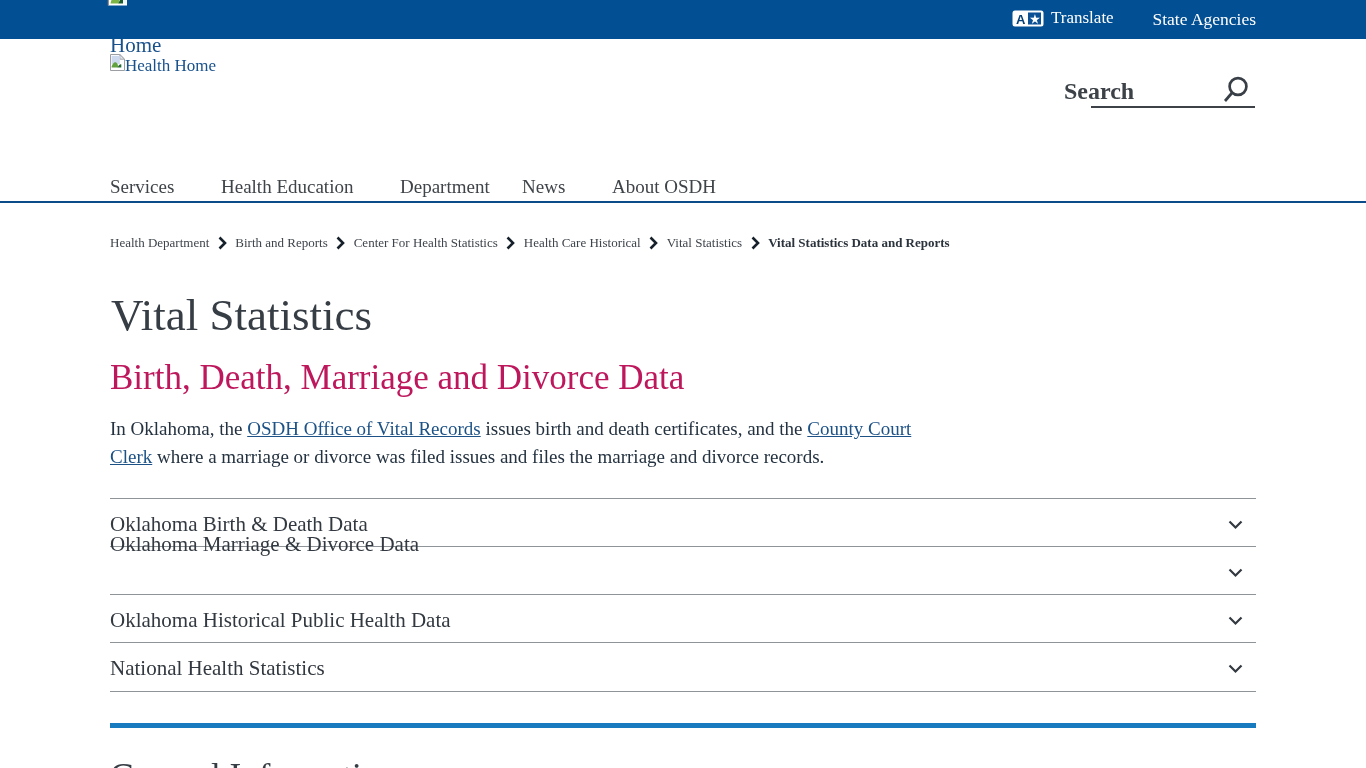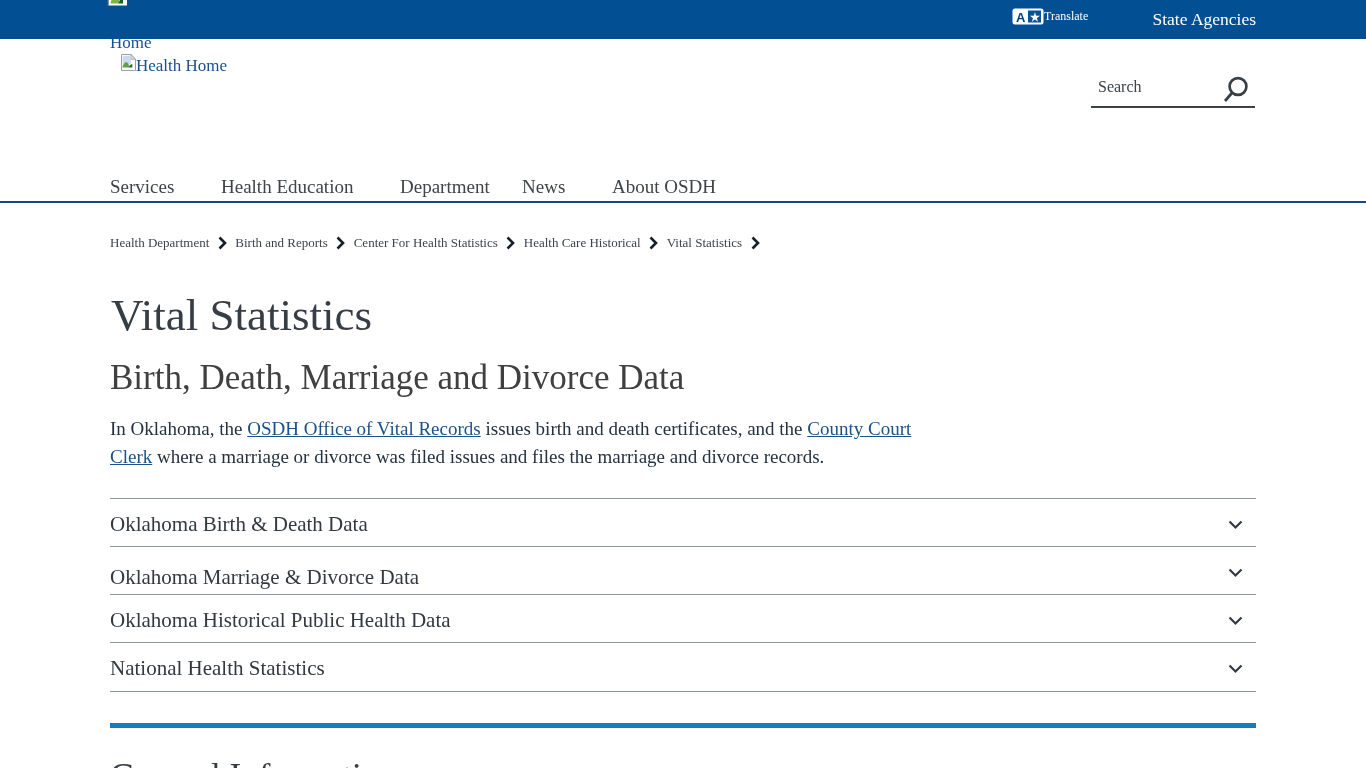--- a/index.html
+++ b/index.html
@@ -2,49 +2,49 @@
 <html><head>
 <meta charset="utf-8">
 <style>
 * { margin:0; padding:0; box-sizing:border-box; }
 html,body { width:1366px; height:768px; overflow:hidden; background:#fff;
   font-family:"Liberation Serif", serif; }
 
 
 #topbar { position:absolute; left:0; top:0; width:1366px; height:39px; background:#034f93; z-index:5; }
 #translate { position:absolute; left:1012px; top:8px; display:flex; align-items:center; z-index:7; }
-#translate span { color:#fff; font-size:12px; }
+#translate span { color:#fff; font-size:17px; margin-left:7px; }
 #stateag { position:absolute; right:110px; top:9px; color:#fff; font-size:17.5px; z-index:7; }
 
 
 #frag-icon { position:absolute; left:107px; top:-12.5px; z-index:6; }
-#frag-home { position:absolute; left:110px; top:33px; z-index:1; color:#19518b; font-size:17px; }
+#frag-home { position:absolute; left:110px; top:33px; z-index:1; color:#19518b; font-size:21px; }
 
 
-#logo2 { position:absolute; left:110px; top:54px; display:flex; align-items:flex-start;margin-left:11px; }
+#logo2 { position:absolute; left:110px; top:54px; display:flex; align-items:flex-start; }
 #logo2 span { color:#19518b; font-size:17px; margin-left:0px; position:relative; top:2px; }
 
 
-#search-label { position:absolute; left:1098px; top:78px; font-weight:normal; font-size:16px; color:#3c4248; }
+#search-label { position:absolute; left:1064px; top:78px; font-weight:bold; font-size:24px; color:#3c4248; }
 #search-icon { position:absolute; left:1220px; top:75.5px; } #search-icon svg{display:block}
 #search-line { position:absolute; left:1091px; top:106px; width:164px; height:2px; background:#3c4248; }
 
 
 #nav { position:absolute; left:110px; top:160px; font-size:19px; color:#3f4449; white-space:nowrap; }
 #nav span { position:absolute; top:16px; }
 #navline { position:absolute; left:0; top:201px; width:1366px; height:2px; background:#0b4b8a; }
 
 
 #crumbs { position:absolute; left:110px; top:235px; font-size:13px; color:#3e444b; display:flex; align-items:center; white-space:nowrap; }
 #crumbs svg { margin:0 8.5px; }
 #crumbs .last { font-weight:bold; color:#2b333c; }
 
 
 #h1 { position:absolute; left:111px; top:289px; font-size:45px; color:#363d44; }
-#h2 { position:absolute; left:110px; top:358px; font-size:35px; color:#404040; }
+#h2 { position:absolute; left:110px; top:358px; font-size:35px; color:#be185d; }
 
 
 #para { position:absolute; left:110px; top:415px; width:830px; font-size:19px; line-height:27.5px; color:#243240; }
 #para a { color:#1d5286; text-decoration-color:#1d5286; }
 
 
 .acc-line { position:absolute; left:110px; width:1146px; height:1px; background:#8f9499; }
 .acc-title { position:absolute; left:110px; font-size:21px; color:#333940; }
 .acc-chev { position:absolute; left:1228px; } .acc-chev svg{display:block}
 
@@ -122,36 +122,37 @@
       <polyline points="1.5,1.5 7,7 1.5,12.5" fill="none" stroke="#16202b" stroke-width="2.6"></polyline>
     </svg>
   <span>Health Care Historical</span>
   <svg width="9" height="14" viewBox="0 0 9 14">
       <polyline points="1.5,1.5 7,7 1.5,12.5" fill="none" stroke="#16202b" stroke-width="2.6"></polyline>
     </svg>
   <span>Vital Statistics</span>
   <svg width="9" height="14" viewBox="0 0 9 14">
       <polyline points="1.5,1.5 7,7 1.5,12.5" fill="none" stroke="#16202b" stroke-width="2.6"></polyline>
     </svg>
+  <span class="last">Vital Statistics Data and Reports</span>
 </div>
 
 <div id="h1">Vital Statistics</div>
 <div id="h2">Birth, Death, Marriage and Divorce Data</div>
 
 <div id="para">In Oklahoma, the <a href="#">OSDH Office of Vital Records</a> issues birth and death certificates, and the <a href="#">County Court Clerk</a> where a marriage or divorce was filed issues and files the marriage and divorce records.</div>
 
 <div class="acc-line" style="top:498px"></div>
 <div class="acc-title" style="top:512px">Oklahoma Birth &amp; Death Data</div>
 <div class="acc-chev" style="top:520px">
     <svg width="15" height="10" viewBox="0 0 15 10">
       <polyline points="1.5,1.5 7.5,7.5 13.5,1.5" fill="none" stroke="#333940" stroke-width="2.2"></polyline>
     </svg>
   </div>
 <div class="acc-line" style="top:546px"></div>
-<div class="acc-title" style="top:565px">Oklahoma Marriage &amp; Divorce Data</div>
+<div class="acc-title" style="top:532px">Oklahoma Marriage &amp; Divorce Data</div>
 <div class="acc-chev" style="top:568px">
     <svg width="15" height="10" viewBox="0 0 15 10">
       <polyline points="1.5,1.5 7.5,7.5 13.5,1.5" fill="none" stroke="#333940" stroke-width="2.2"></polyline>
     </svg>
   </div>
 <div class="acc-line" style="top:594px"></div>
 <div class="acc-title" style="top:608px">Oklahoma Historical Public Health Data</div>
 <div class="acc-chev" style="top:616px">
     <svg width="15" height="10" viewBox="0 0 15 10">
       <polyline points="1.5,1.5 7.5,7.5 13.5,1.5" fill="none" stroke="#333940" stroke-width="2.2"></polyline>

